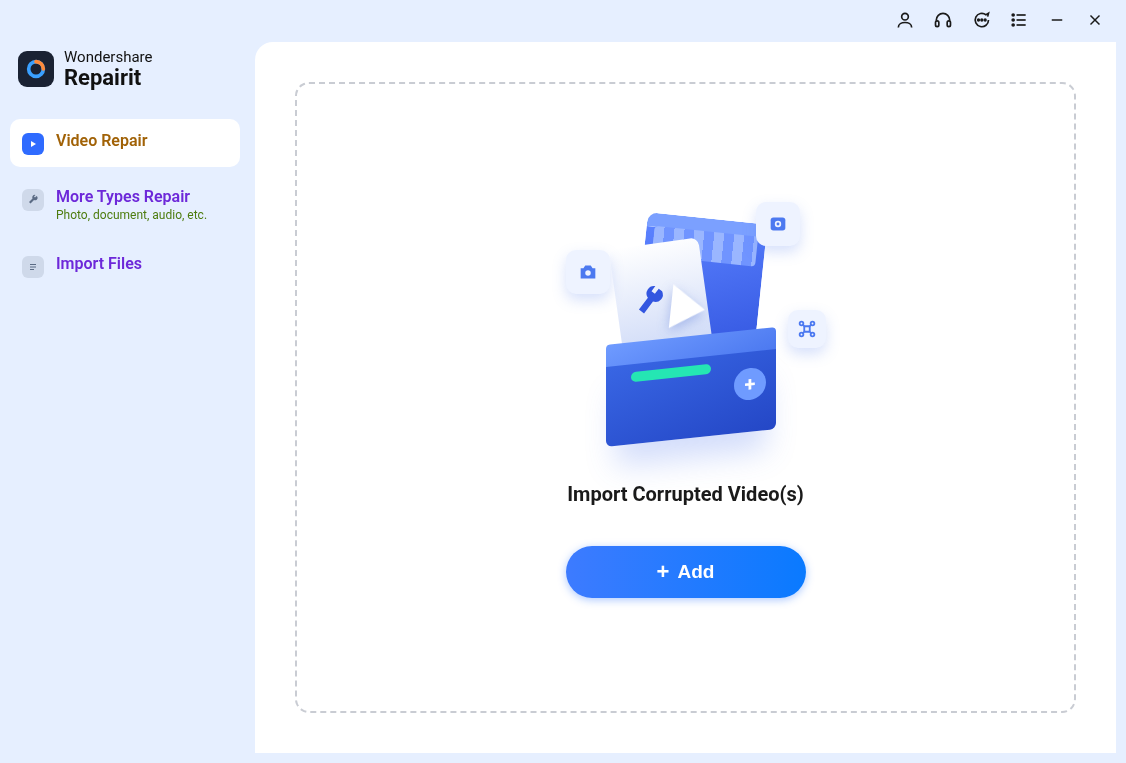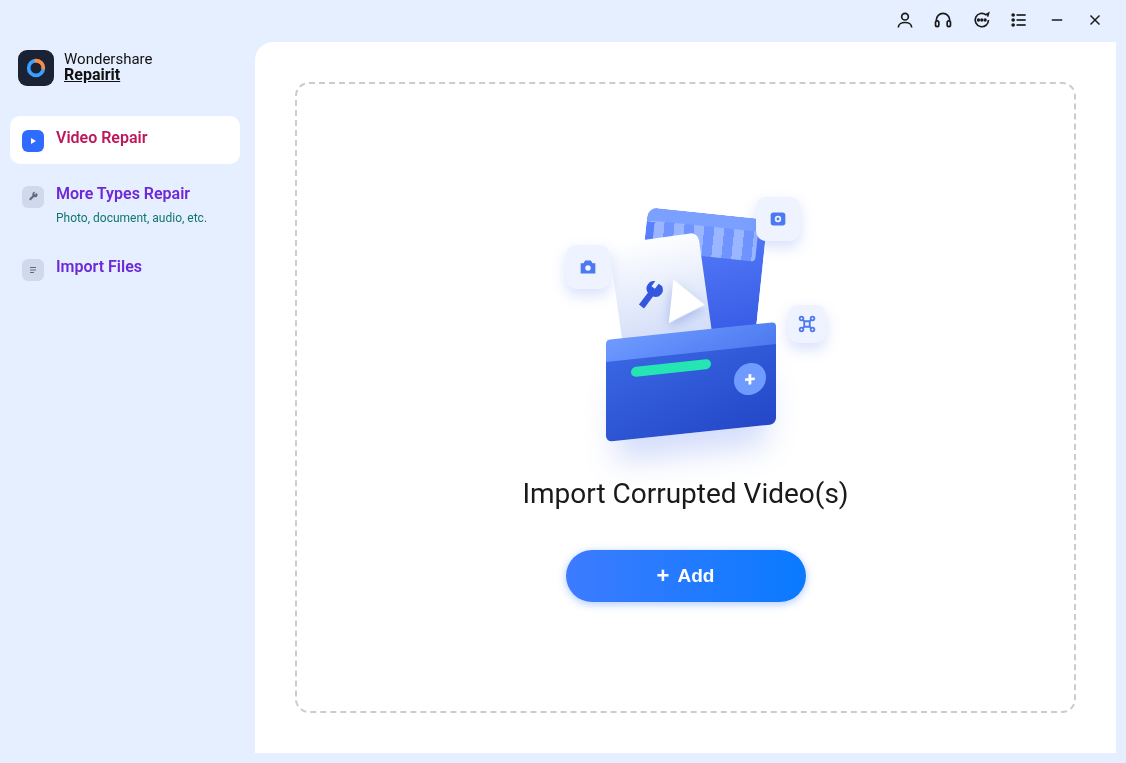--- a/index.html
+++ b/index.html
@@ -57,21 +57,21 @@
       align-items: center;
       justify-content: center;
     }
     .logo-text {
       display: flex;
       flex-direction: column;
       line-height: 1.05;
       color: #111;
     }
     .logo-text .brand-top { font-size: 15px; font-weight: 400; }
-    .logo-text .brand-bottom { font-size: 16px; font-weight: 700; text-decoration: underline; }
+    .logo-text .brand-bottom { font-size: 22px; font-weight: 700; }
 
     .nav-item {
       display: flex;
       align-items: flex-start;
       gap: 12px;
       padding: 12px 12px;
       border-radius: 10px;
       cursor: pointer;
       margin-bottom: 8px;
     }
@@ -83,22 +83,22 @@
       height: 22px;
       border-radius: 6px;
       display: flex;
       align-items: center;
       justify-content: center;
       flex-shrink: 0;
       margin-top: 2px;
     }
     .nav-item .nav-texts { display: flex; flex-direction: column; }
     .nav-item .nav-label { font-size: 16px; font-weight: 600; color: #6d28d9; }
-    .nav-item.selected .nav-label { color: #be185d; }
-    .nav-item .nav-sub { font-size: 12px; color: #0f766e; margin-top: 8px; }
+    .nav-item.selected .nav-label { color: #a16207; }
+    .nav-item .nav-sub { font-size: 12px; color: #4d7c0f; margin-top: 2px; }
 
     .nav-icon.blue { background: #2f6bff; }
     .nav-icon.grey { background: #cfd9ea; }
 
     
     .main {
       position: absolute;
       left: 255px;
       top: 42px;
       right: 10px;
@@ -118,22 +118,22 @@
       justify-content: center;
       gap: 14px;
     }
     .illustration {
       width: 280px;
       height: 250px;
       position: relative;
       margin-bottom: 20px;
     }
     .heading {
-      font-size: 28px;
-      font-weight: 400;
+      font-size: 20px;
+      font-weight: 700;
       color: #1a1a1a;
     }
     .subtext-row {
       display: flex;
       align-items: center;
       gap: 8px;
       color: #7a8593;
       font-size: 16px;
     }
     .info-dot {

